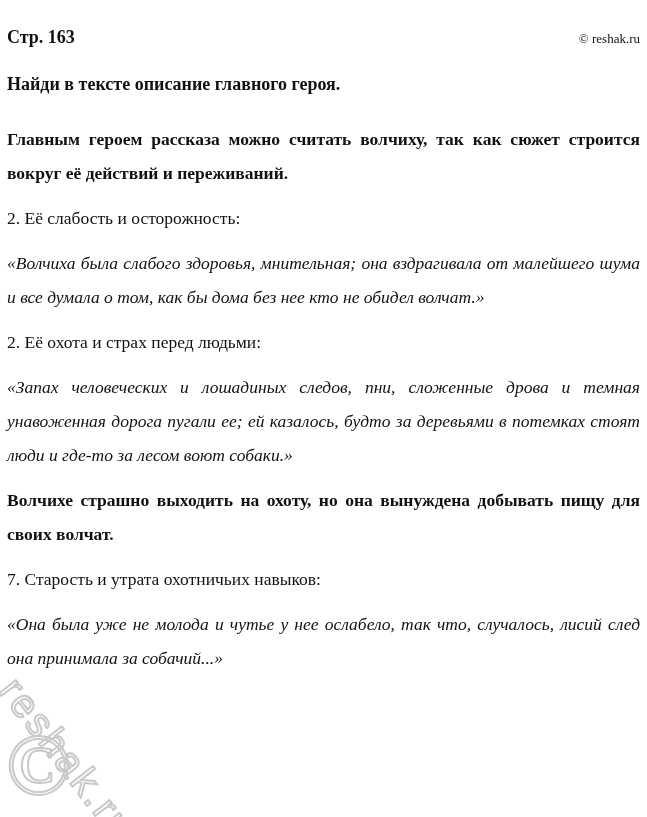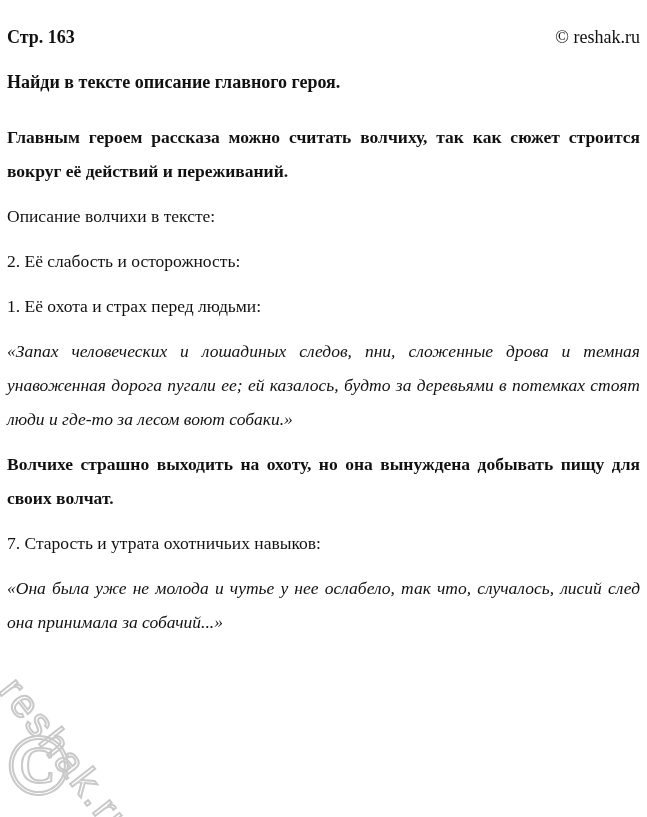--- a/index.html
+++ b/index.html
@@ -27,21 +27,21 @@
     display: flex;
     justify-content: space-between;
     align-items: baseline;
     margin-bottom: 11px;
   }
   .page-label {
     font-weight: bold;
     font-size: 18px;
   }
   .copyright {
-    font-size: 18px;
+    font-size: 13px;
   }
   .question {
     font-size: 18px;
     font-weight: bold;
     margin: 0 0 21px 0;
     line-height: 34px;
   }
   p.para {
     margin: 0 0 11px 0;
   }
@@ -96,25 +96,25 @@
 
   <header class="doc-header">
     <span class="page-label">Стр. 163</span>
     <span class="copyright">© reshak.ru</span>
   </header>
 
   <h1 class="question">Найди в тексте описание главного героя.</h1>
 
   <p class="para justify">Главным героем рассказа можно считать волчиху, так как сюжет строится вокруг её действий и переживаний.</p>
 
-  <p class="para">Описание волчихи в тексте:</p>
 
   <p class="para">2. Её слабость и осторожность:</p>
+  <p class="para quote">«Волчиха была слабого здоровья, мнительная; она вздрагивала от малейшего шума и все думала о том, как бы дома без нее кто не обидел волчат.»</p>
 
-  <p class="para">1. Её охота и страх перед людьми:</p>
+  <p class="para">2. Её охота и страх перед людьми:</p>
   <p class="para quote">«Запах человеческих и лошадиных следов, пни, сложенные дрова и темная унавоженная дорога пугали ее; ей казалось, будто за деревьями в потемках стоят люди и где-то за лесом воют собаки.»</p>
   <p class="para justify">Волчихе страшно выходить на охоту, но она вынуждена добывать пищу для своих волчат.</p>
 
   <p class="para">7. Старость и утрата охотничьих навыков:</p>
   <p class="para quote last">«Она была уже не молода и чутье у нее ослабело, так что, случалось, лисий след она принимала за собачий...»</p>
 
   <div class="watermark" aria-hidden="true">
     <span class="wm-copyright">©</span>
     <span class="wm-text">reshak.ru</span>
   </div>

